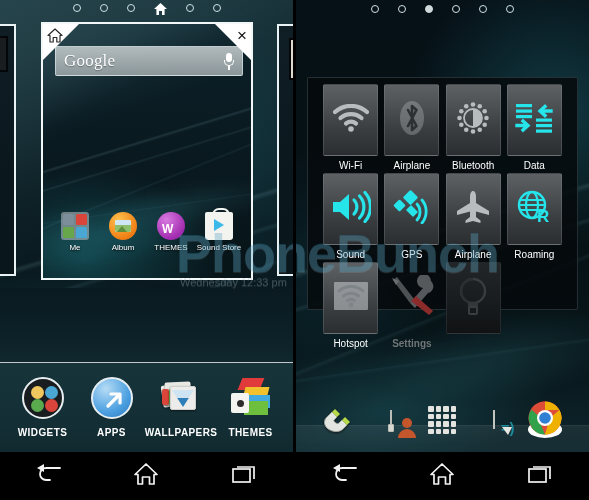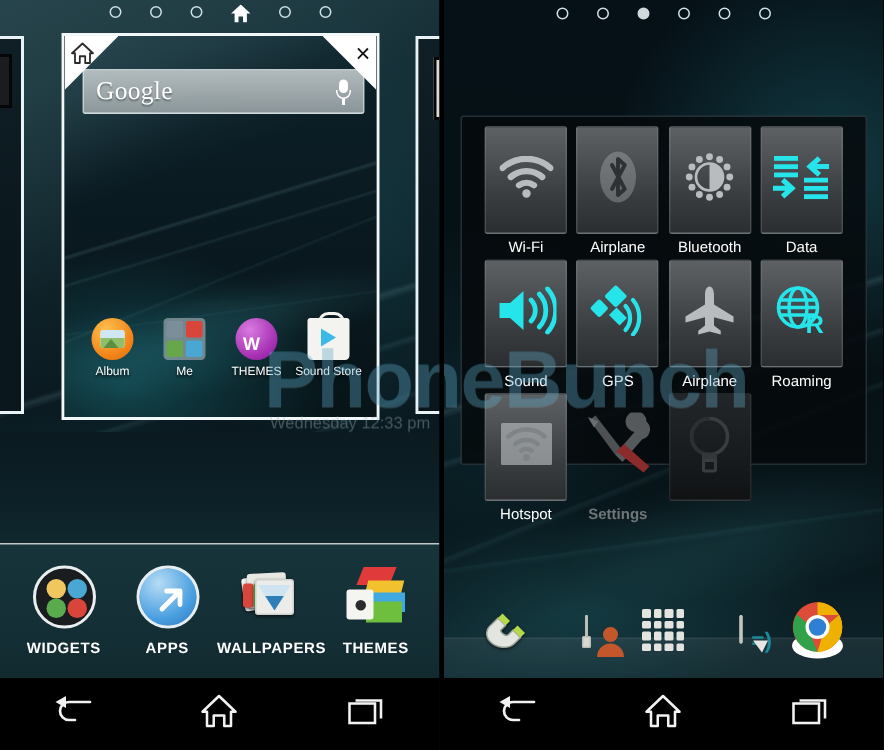--- a/index.html
+++ b/index.html
@@ -283,33 +283,33 @@
           <span class="glabel">Google</span>
           <span class="mic">
             <span class="cap"></span>
               <span class="arc"></span>
               <span class="stem"></span>
           </span>
         </div>
 
         <div class="app-row">
           <div class="app">
-            <span class="ic ic-album">
-                <span class="pic"></span>
-              </span>
-            <span class="label">Album</span>
-          </div>
-          <div class="app">
             <span class="ic ic-folder">
               <i style="background:#7c8e99"></i>
                 <i style="background:#d9453a"></i>
               <i style="background:#67a64a"></i>
                 <i style="background:#4aa7d4"></i>
             </span>
             <span class="label">Me</span>
+          </div>
+          <div class="app">
+            <span class="ic ic-album">
+                <span class="pic"></span>
+              </span>
+            <span class="label">Album</span>
           </div>
           <div class="app">
             <span class="ic ic-walk">
                 <span>W</span>
               </span>
             <span class="label">THEMES</span>
           </div>
           <div class="app">
             <span class="ic ic-play">
                 <span class="tri"></span>

